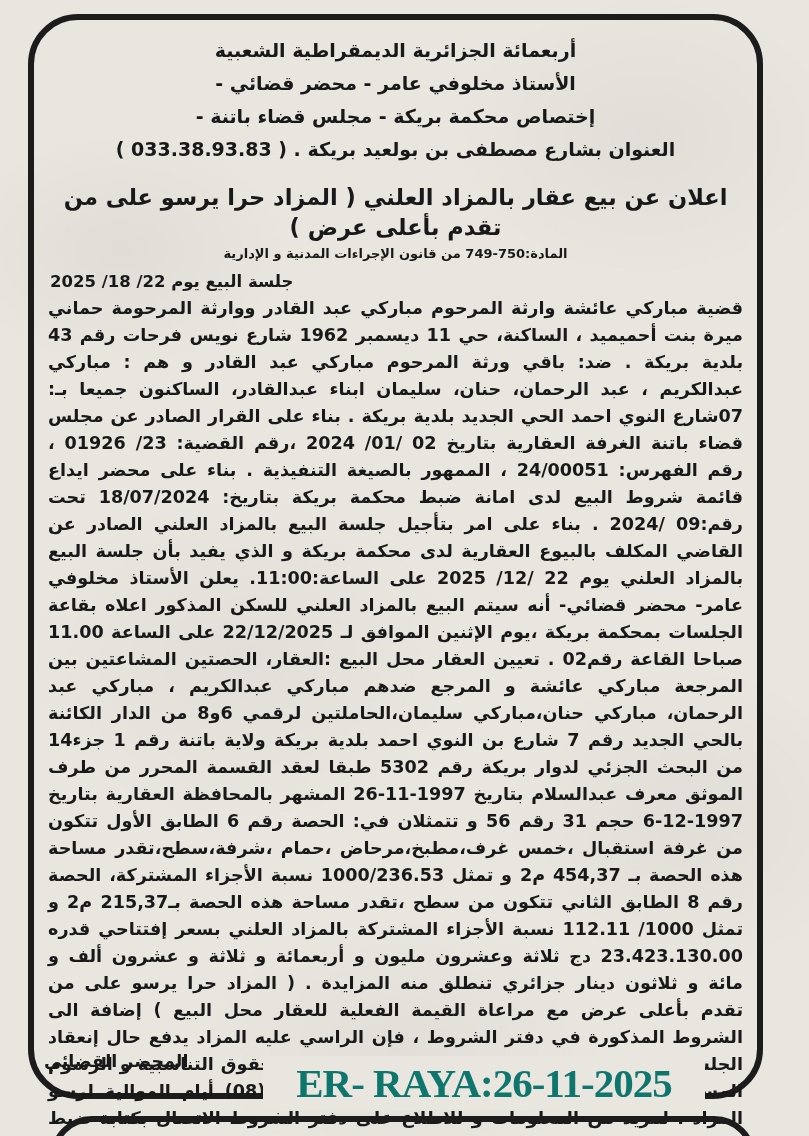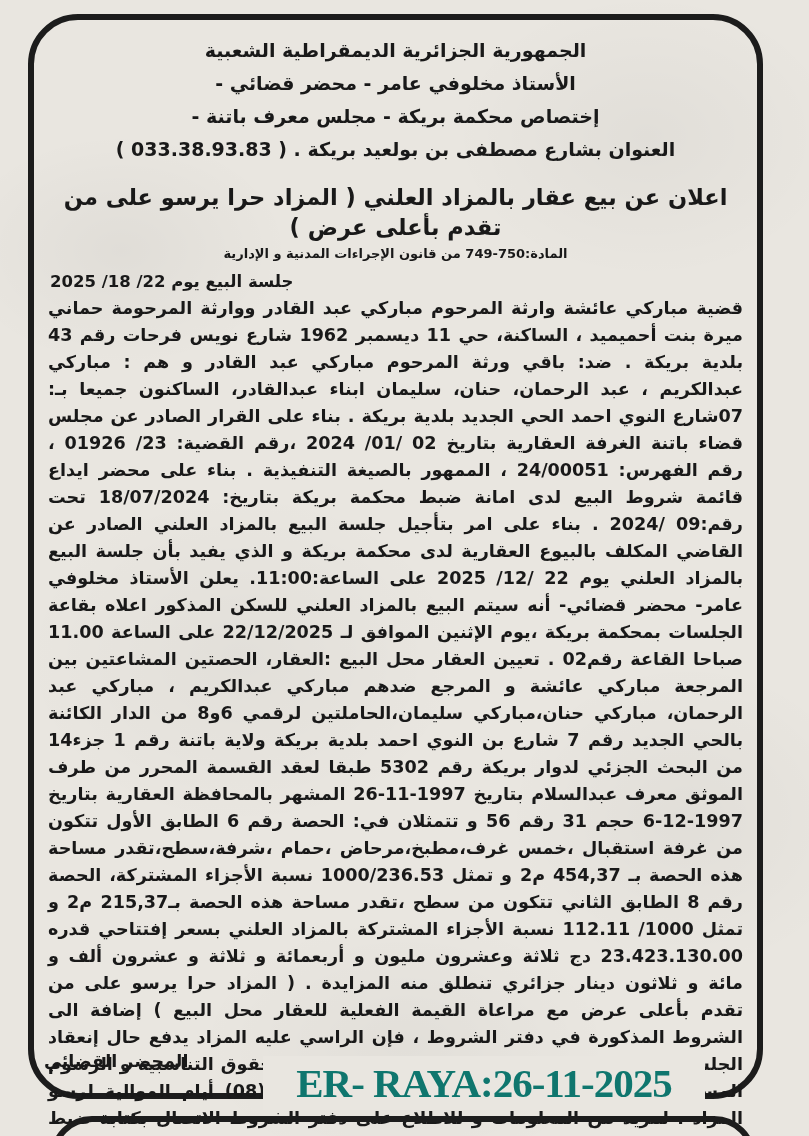--- a/index.html
+++ b/index.html
@@ -50,23 +50,23 @@
     position:absolute;left:50px;top:1116px;width:706px;height:90px;
     box-sizing:border-box;border:6px solid #1c1c1c;border-radius:42px;
   }
 </style>
 </head>
 <body>
 
 <div class="frame">
   <div class="inner">
     <div class="hdr">
-      <div>الجمهورية الجزائرية الديمقراطية الشعبية</div>
+      <div>أربعمائة الجزائرية الديمقراطية الشعبية</div>
       <div>الأستاذ مخلوفي عامر - محضر قضائي -</div>
-      <div>إختصاص محكمة بريكة - مجلس معرف باتنة -</div>
+      <div>إختصاص محكمة بريكة - مجلس قضاء باتنة -</div>
       <div>العنوان بشارع مصطفى بن بولعيد بريكة . ( 033.38.93.83 )</div>
     </div>
 
     <div class="title">اعلان عن بيع عقار بالمزاد العلني ( المزاد حرا يرسو على من تقدم بأعلى عرض )</div>
     <div class="subtitle">المادة:750-749 من قانون الإجراءات المدنية و الإدارية</div>
     <div class="session">جلسة البيع يوم 22/ 18/ 2025</div>
 
     <p class="bodytext">قضية مباركي عائشة وارثة المرحوم مباركي عبد القادر ووارثة المرحومة حماني ميرة بنت أحميميد ، الساكنة، حي 11 ديسمبر 1962 شارع نويس فرحات رقم 43 بلدية بريكة . ضد: باقي ورثة المرحوم مباركي عبد القادر و هم : مباركي عبدالكريم ، عبد الرحمان، حنان، سليمان ابناء عبدالقادر، الساكنون جميعا بـ: 07شارع النوي احمد الحي الجديد بلدية بريكة . بناء على القرار الصادر عن مجلس قضاء باتنة الغرفة العقارية بتاريخ 02 /01/ 2024 ،رقم القضية: 23/ 01926 ، رقم الفهرس: 24/00051 ، الممهور بالصيغة التنفيذية . بناء على محضر ايداع قائمة شروط البيع لدى امانة ضبط محكمة بريكة بتاريخ: 18/07/2024 تحت رقم:09 /2024 . بناء على امر بتأجيل جلسة البيع بالمزاد العلني الصادر عن القاضي المكلف بالبيوع العقارية لدى محكمة بريكة و الذي يفيد بأن جلسة البيع بالمزاد العلني يوم 22 /12/ 2025 على الساعة:11:00. يعلن الأستاذ مخلوفي عامر- محضر قضائي- أنه سيتم البيع بالمزاد العلني للسكن المذكور اعلاه بقاعة الجلسات بمحكمة بريكة ،يوم الإثنين الموافق لـ 22/12/2025 على الساعة 11.00 صباحا القاعة رقم02 . تعيين العقار محل البيع :العقار، الحصتين المشاعتين بين المرجعة مباركي عائشة و المرجع ضدهم مباركي عبدالكريم ، مباركي عبد الرحمان، مباركي حنان،مباركي سليمان،الحاملتين لرقمي 6و8 من الدار الكائنة بالحي الجديد رقم 7 شارع بن النوي احمد بلدية بريكة ولاية باتنة رقم 1 جزء14 من البحث الجزئي لدوار بريكة رقم 5302 طبقا لعقد القسمة المحرر من طرف الموثق معرف عبدالسلام بتاريخ 1997-11-26 المشهر بالمحافظة العقارية بتاريخ 1997-12-6 حجم 31 رقم 56 و تتمثلان في: الحصة رقم 6 الطابق الأول تتكون من غرفة استقبال ،خمس غرف،مطبخ،مرحاض ،حمام ،شرفة،سطح،تقدر مساحة هذه الحصة بـ 454,37 م2 و تمثل 1000/236.53 نسبة الأجزاء المشتركة، الحصة رقم 8 الطابق الثاني تتكون من سطح ،تقدر مساحة هذه الحصة بـ215,37 م2 و تمثل 1000/ 112.11 نسبة الأجزاء المشتركة بالمزاد العلني بسعر إفتتاحي قدره 23.423.130.00 دج ثلاثة وعشرون مليون و أربعمائة و ثلاثة و عشرون ألف و مائة و ثلاثون دينار جزائري تنطلق منه المزايدة . ( المزاد حرا يرسو على من تقدم بأعلى عرض مع مراعاة القيمة الفعلية للعقار محل البيع ) إضافة الى الشروط المذكورة في دفتر الشروط ، فإن الراسي عليه المزاد يدفع حال إنعقاد الجلسة خمس الثمن بالإضافة الى مصاريف التنفيذ و الحقوق التناسبية و الرسوم المستحقة ، و يدفع المبلغ المتبقى في أجل أقصاه (08) أيام الموالية لرسو المزاد . لمزيد من المعلومات و للاطلاع على دفتر الشروط الاتصال بكتابة ضبط لدى محكمة بريكة او بمقر مكتبنا المذكور اعلاه . رقم الهاتف: ( 033.38.93.83 ).</p>
 
     <div class="sig">المحضر القضائي</div>

